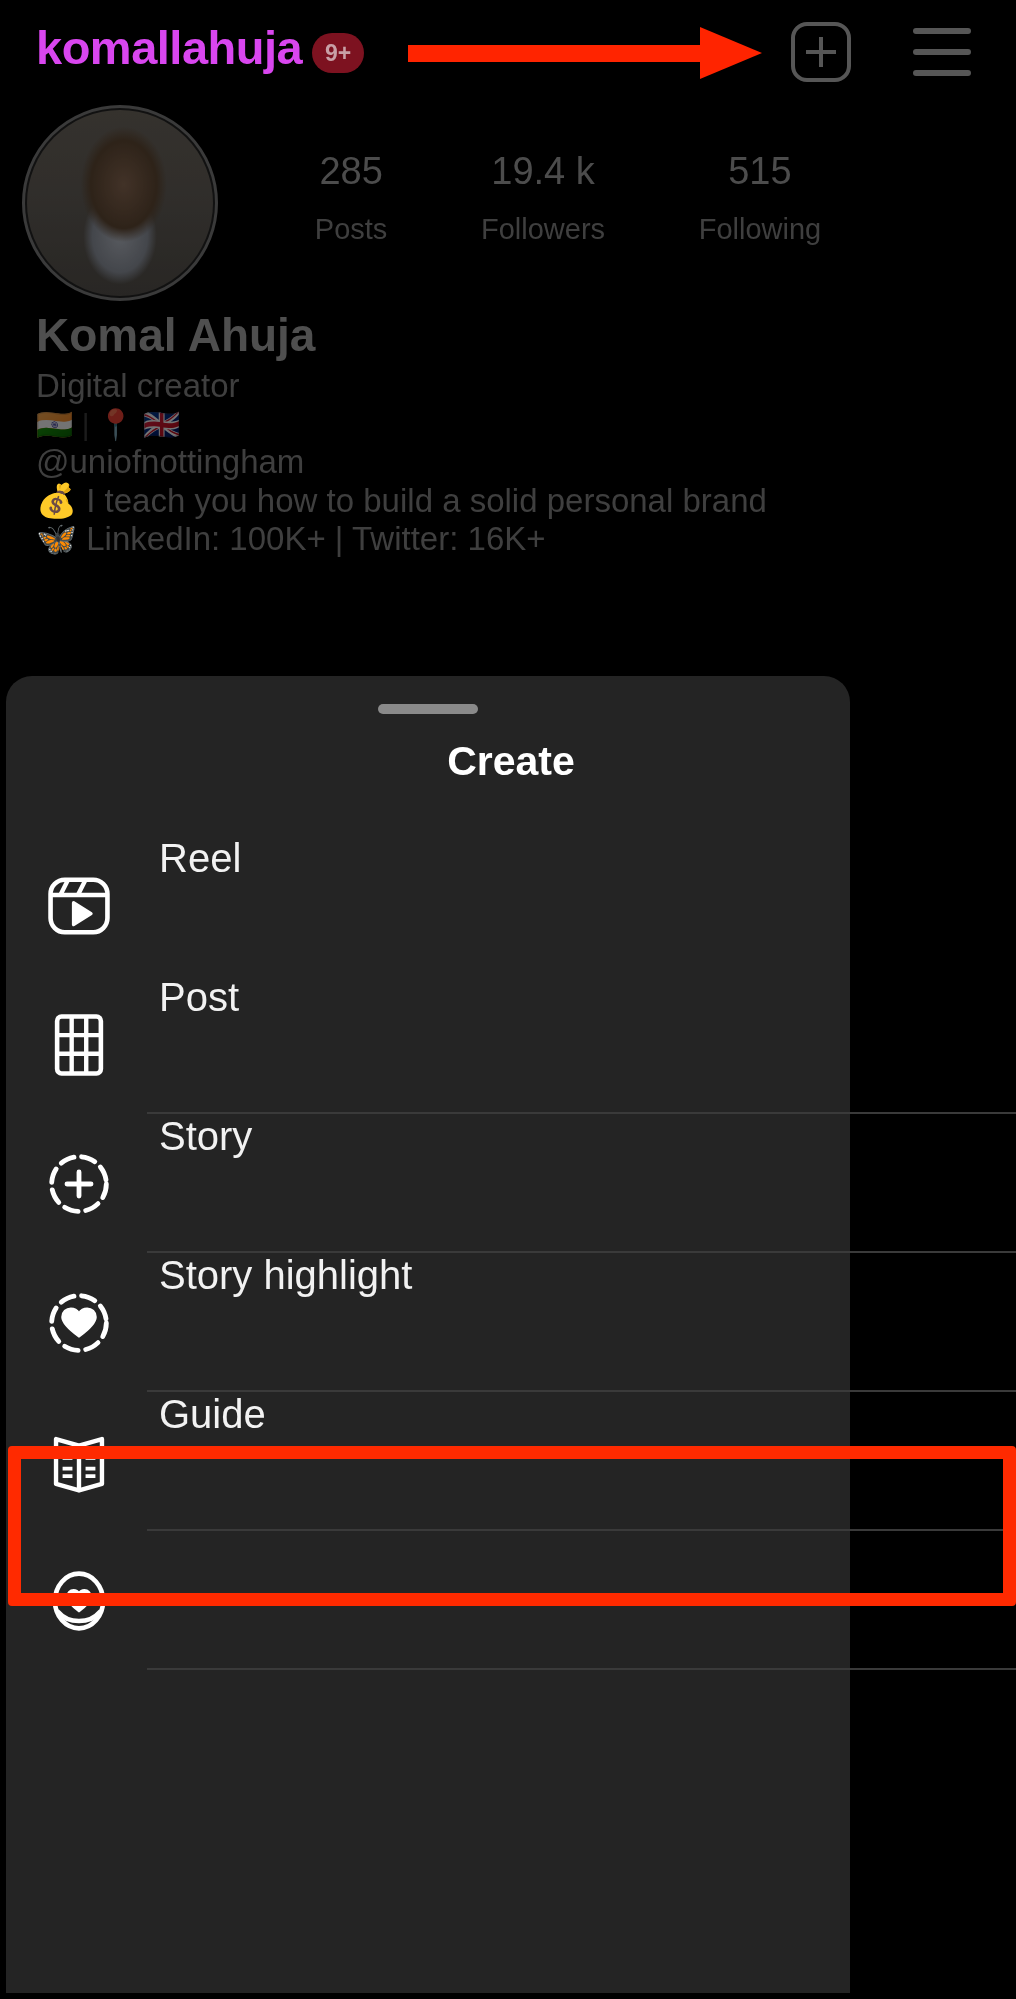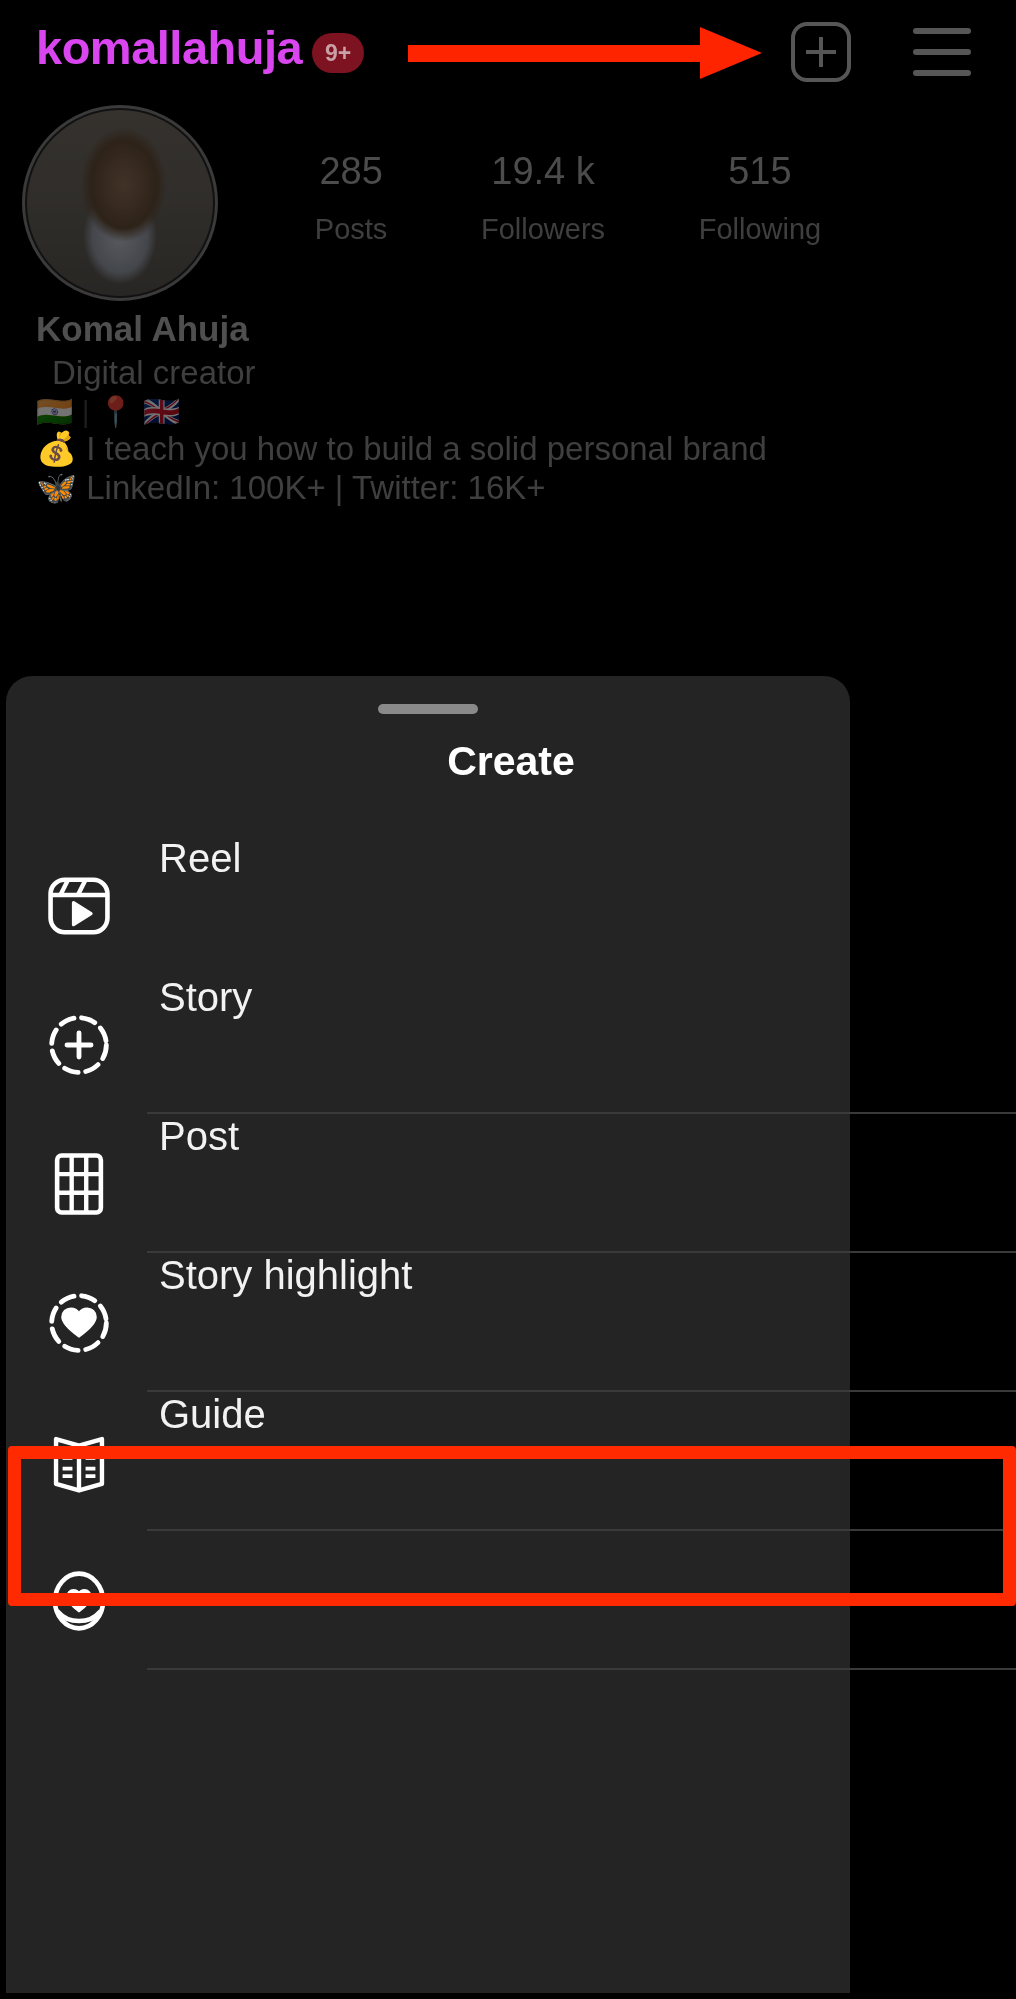--- a/index.html
+++ b/index.html
@@ -74,22 +74,22 @@
   }
 
   .stats {
     position: absolute; left: 268px; top: 150px; width: 600px;
     display: flex; justify-content: space-around; text-align: center;
   }
   .stat-num { font-size: 38px; color: #4c4c4c; font-weight: 400; }
   .stat-lbl { font-size: 29px; color: #3f3f3f; margin-top: 20px; }
 
   .bio { position: absolute; left: 36px; top: 308px; width: 940px; }
-  .bio .name  { font-size: 35px; color: #4f4f4f; font-weight: bold; line-height: 1.18; }
-  .bio .cat   { font-size: 33px; color: #3f3f3f; line-height: 1.2; margin-top: 4px; margin-left: 16px; }
+  .bio .name  { font-size: 46px; color: #4f4f4f; font-weight: bold; line-height: 1.18; }
+  .bio .cat   { font-size: 33px; color: #3f3f3f; line-height: 1.2; margin-top: 4px; }
   .bio .line  { font-size: 33px; color: #3f3f3f; line-height: 1.16; white-space: nowrap; }
   .bio .emoji-line { font-size: 30px; line-height: 1.25; filter: brightness(0.45); }
 
   
   .sheet {
     position: absolute; left: 6px; top: 676px; width: 844px; height: 1317px;
     background: #242424; border-radius: 26px 26px 0 0;
   }
   .grabber {
     position: absolute; left: 50%; margin-left: -50px; top: 28px;
@@ -164,20 +164,21 @@
       <div>
         <div class="stat-num">515</div>
         <div class="stat-lbl">Following</div>
       </div>
     </div>
 
     <div class="bio">
       <div class="name">Komal Ahuja</div>
       <div class="cat">Digital creator</div>
       <div class="line emoji-line">🇮🇳 | 📍 🇬🇧</div>
+      <div class="line">@uniofnottingham</div>
       <div class="line">💰 I teach you how to build a solid personal brand</div>
       <div class="line">🦋 LinkedIn: 100K+ | Twitter: 16K+</div>
     </div>
   </div>
 
   <div class="sheet">
     <div class="grabber"></div>
     <div class="sheet-title">Create</div>
 
     <div class="rows">
@@ -190,37 +191,37 @@
             <path d="M22 8 L15 22 M38 8 L31 22" stroke-width="4"></path>
             <path d="M27 29 L43 39 L27 49 Z" fill="#fff" stroke="#fff" stroke-width="3"></path>
           </svg>
         </div>
         <div class="label">Reel</div>
 
       </div>
 
       <div class="row">
         <div class="ico">
+          <svg viewBox="0 0 64 64" fill="none" stroke="#fff" stroke-width="4.2" stroke-linejoin="round">
+            <rect x="12" y="6" width="40" height="52" rx="4"></rect>
+            <path d="M12 23 H52 M12 40 H52 M25.3 6 V58 M38.6 6 V58" stroke-width="4"></path>
+          </svg>
+        </div>
+        <div class="label">Post</div>
+        <div class="divider"></div>
+      </div>
+
+      <div class="row">
+        <div class="ico">
           <svg viewBox="0 0 64 64" fill="none" stroke="#fff" stroke-width="4.4" stroke-linecap="round">
             <circle cx="32" cy="32" r="25" stroke-dasharray="13 7"></circle>
             <path d="M32 21 V43 M21 32 H43"></path>
           </svg>
         </div>
         <div class="label">Story</div>
-        <div class="divider"></div>
-      </div>
-
-      <div class="row">
-        <div class="ico">
-          <svg viewBox="0 0 64 64" fill="none" stroke="#fff" stroke-width="4.2" stroke-linejoin="round">
-            <rect x="12" y="6" width="40" height="52" rx="4"></rect>
-            <path d="M12 23 H52 M12 40 H52 M25.3 6 V58 M38.6 6 V58" stroke-width="4"></path>
-          </svg>
-        </div>
-        <div class="label">Post</div>
         <div class="divider"></div>
       </div>
 
       <div class="row">
         <div class="ico">
           <svg viewBox="0 0 64 64" fill="none" stroke="#fff" stroke-width="4.4" stroke-linecap="round">
             <circle cx="32" cy="32" r="25" stroke-dasharray="13 7"></circle>
             <path d="M32 44 C21 36 17 31 17 26.5 C17 22 20.5 19 24.5 19 C27.6 19 30.4 20.8 32 23.4 C33.6 20.8 36.4 19 39.5 19 C43.5 19 47 22 47 26.5 C47 31 43 36 32 44 Z" fill="#fff" stroke="#fff" stroke-width="2.5"></path>
           </svg>
         </div>

